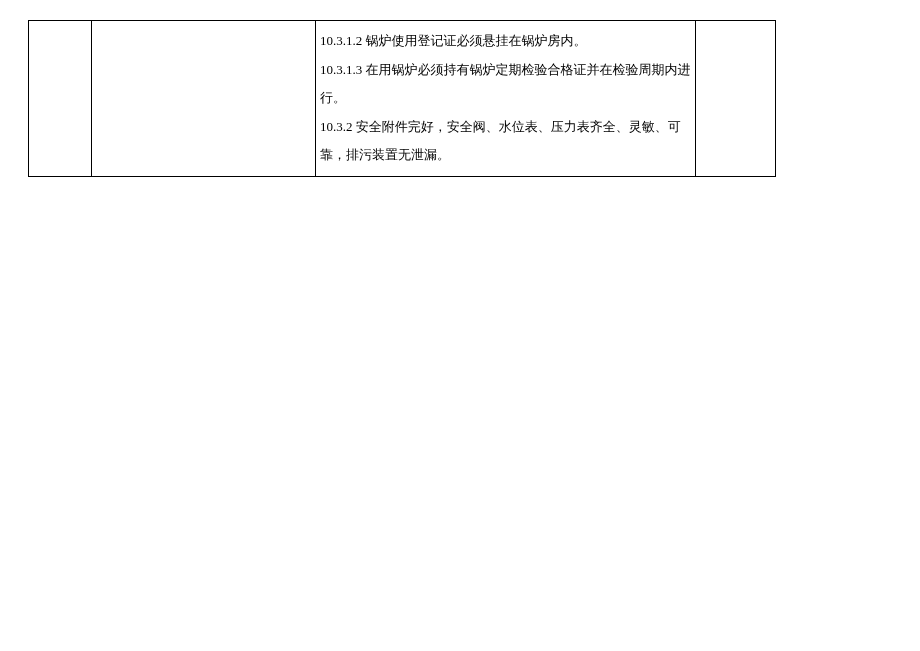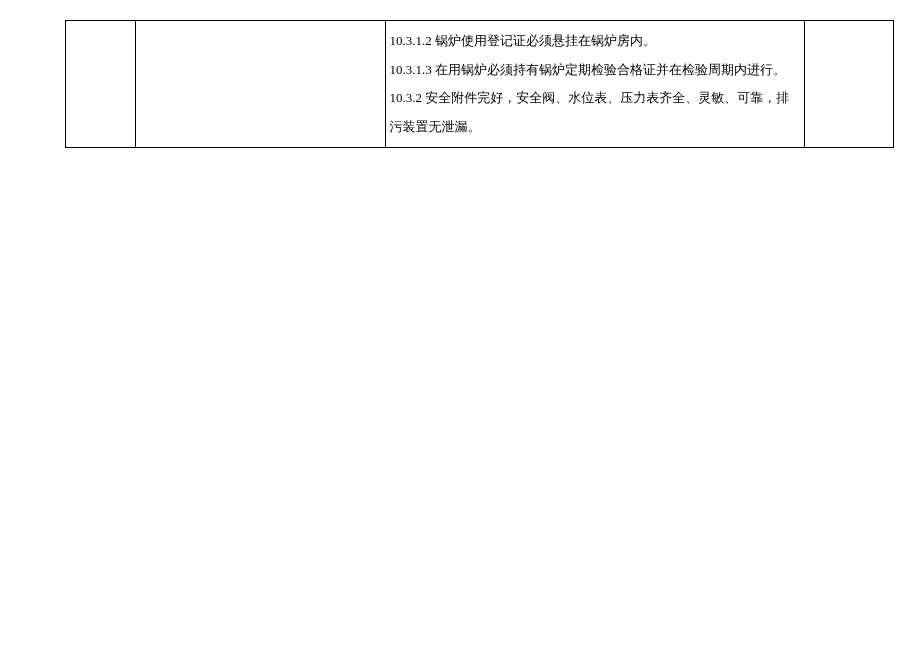--- a/index.html
+++ b/index.html
@@ -11,22 +11,22 @@
       background: #ffffff;
       font-family: "SimSun", "宋体", serif;
       font-size: 13px;
       color: #000000;
       width: 920px;
       height: 651px;
       padding: 0;
     }
     .table-container {
       margin-top: 20px;
-      margin-left: 65px;
-      width: 829px;
+      margin-left: 28px;
+      width: 748px;
     }
     table {
       border-collapse: collapse;
       width: 100%;
     }
     td {
       border: 1px solid #000000;
       vertical-align: top;
       padding: 6px 4px;
       line-height: 2.2;

